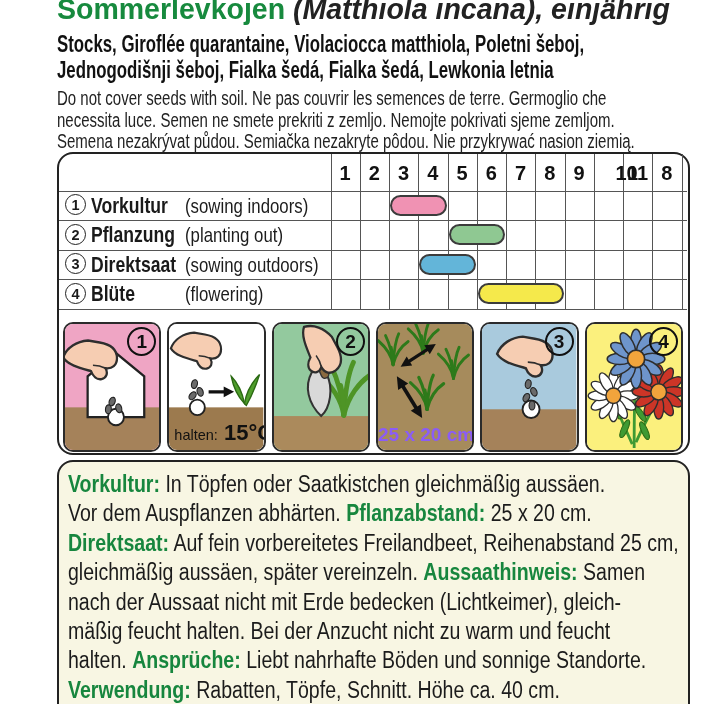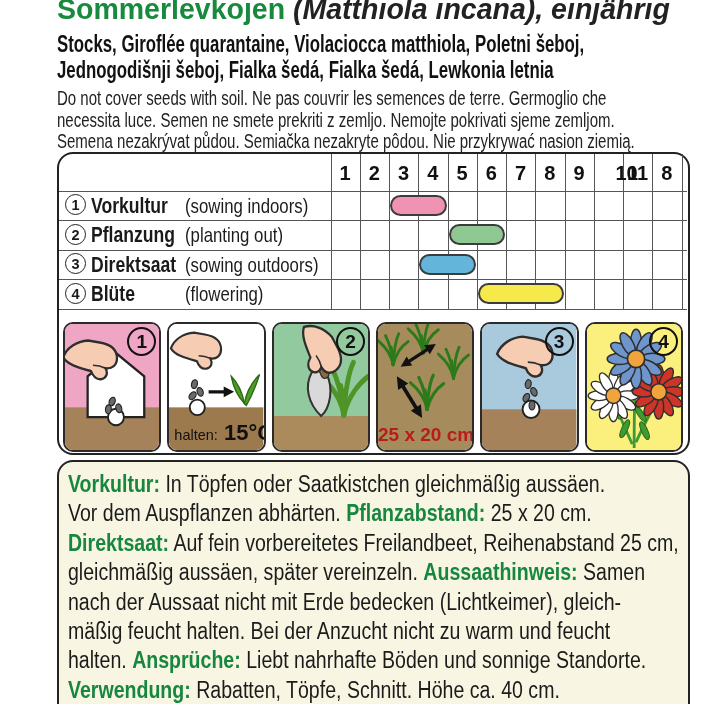--- a/index.html
+++ b/index.html
@@ -37,21 +37,21 @@
          overflow:hidden;box-sizing:border-box;background:#fff;}
   .panel svg{position:absolute;left:0;top:0;width:100%;height:100%;}
   .pbadge{position:absolute;top:3px;right:3px;width:29px;height:29px;border:2.5px solid #111;
           border-radius:50%;font-size:19px;font-weight:700;line-height:25px;text-align:center;
           box-sizing:border-box;color:#111;background:transparent;}
   .pbadge:empty{display:none;}
   .cap2{position:absolute;left:5px;right:3px;bottom:4px;color:#111;white-space:nowrap;}
   .cap2 .cap-pre{font-size:14.5px;}
   .cap2 .cap-val{font-size:22px;font-weight:700;}
   .cap4{position:absolute;left:0;right:0;bottom:4px;text-align:center;font-size:19px;
-        font-weight:700;color:#b91c1c;white-space:nowrap;}
+        font-weight:700;color:#8b5cf6;white-space:nowrap;}
   
   .carebox{
     position:absolute;left:57px;top:460px;width:633px;height:260px;
     border:2.5px solid #222;border-radius:16px;background:#f8f6e3;box-sizing:border-box;
     padding:8px 6px 0 9px;
   }
   .cline{font-size:23px;line-height:29.4px;color:#1b1b1b;white-space:nowrap;transform-origin:0 50%;}
   .kw{color:#17863e;font-weight:700;}
 </style>
 </head>

